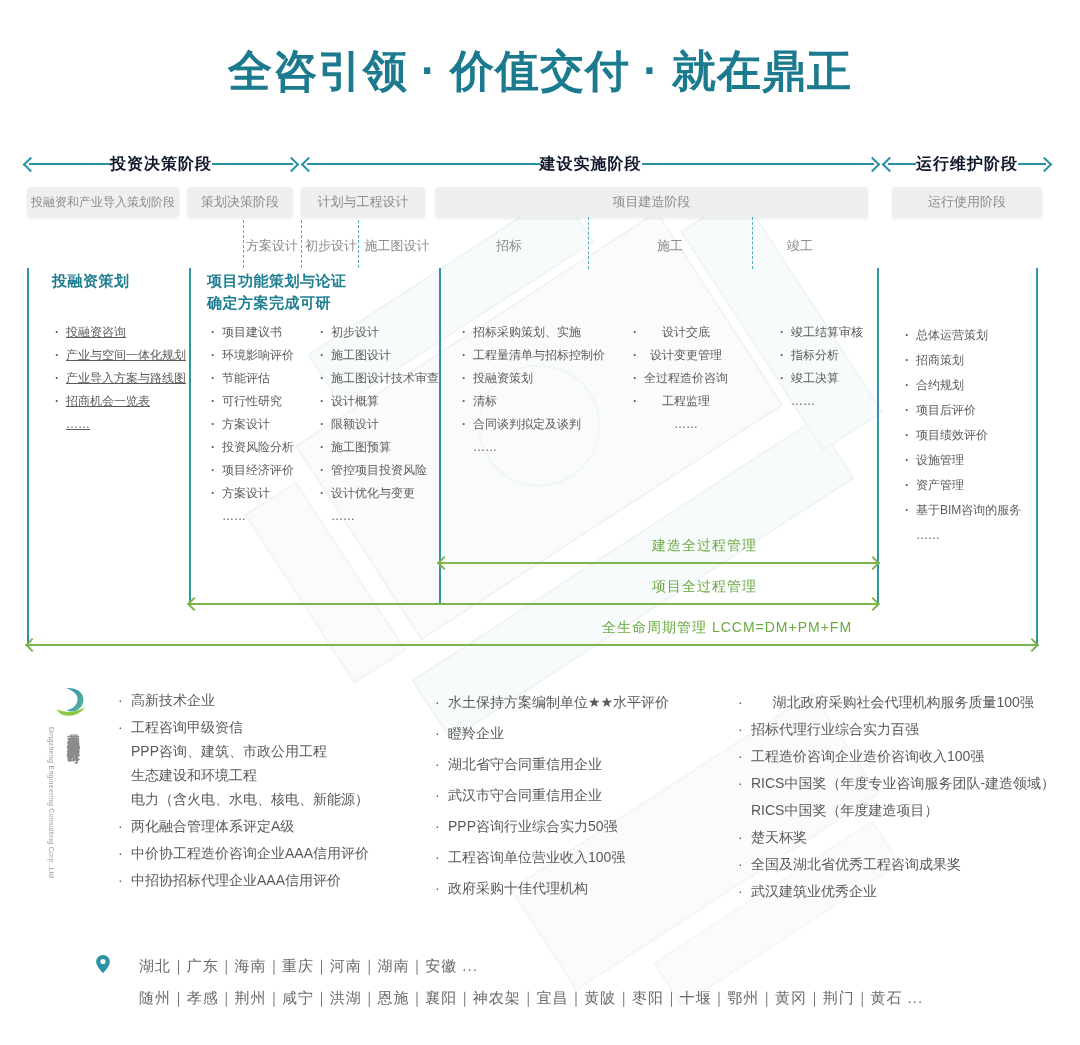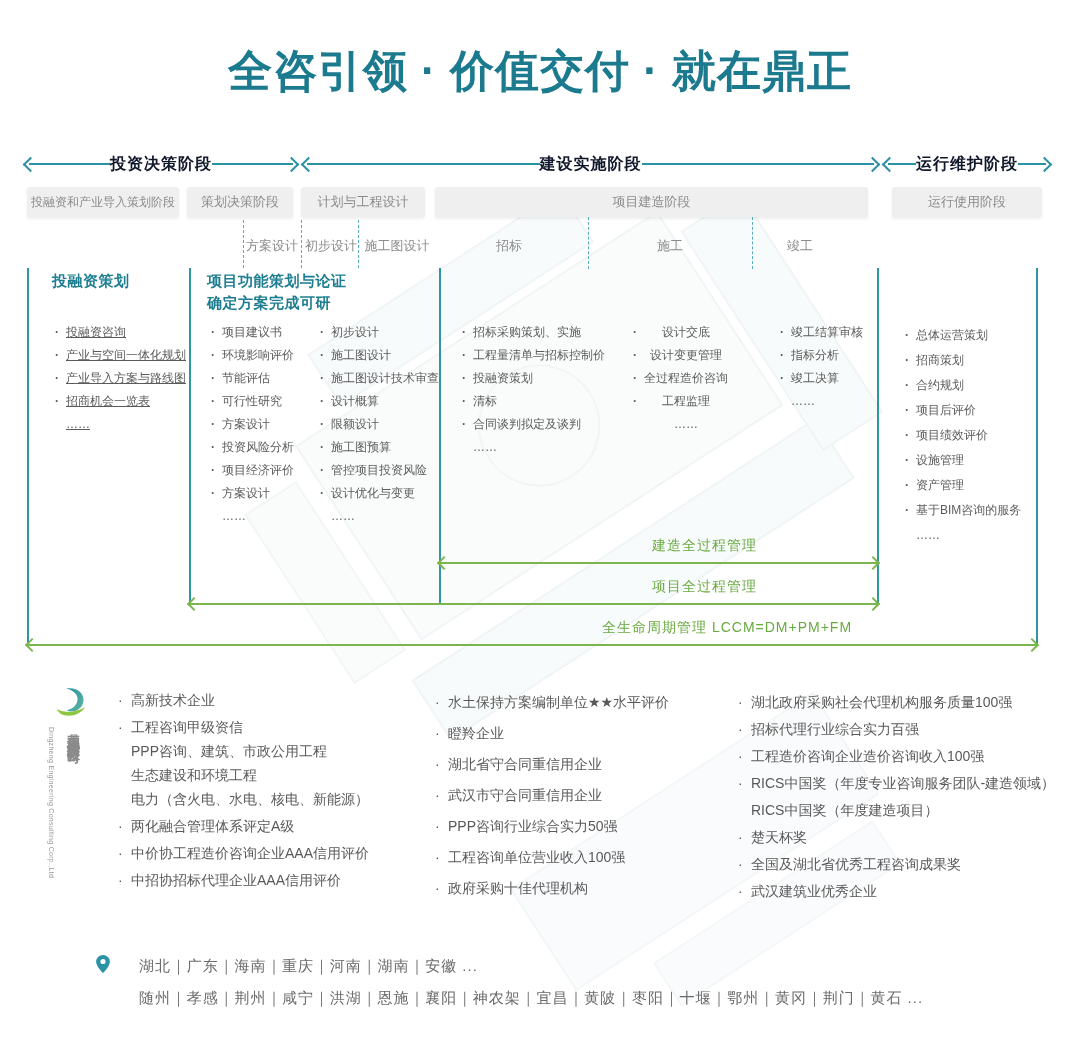--- a/index.html
+++ b/index.html
@@ -51,21 +51,21 @@
            font-size:13px;font-weight:bold;color:#8b8b8b;letter-spacing:1.5px;}
   .en-vert{position:absolute;left:48px;top:727px;writing-mode:vertical-rl;
            font-size:7px;color:#9b9b9b;letter-spacing:.3px;}
 
   ul.honors{position:absolute;list-style:none;margin:0;padding:0;font-size:14px;color:#595959;}
   ul.honors li{position:relative;padding-left:13px;line-height:20px;white-space:nowrap;}
   ul.honors li::before{content:"·";position:absolute;left:0;color:#595959;}
   ul.honors li.cont::before{content:"";}
   ul.honors.h1 li{margin-top:7px;} ul.honors.h1 li.cont{margin-top:4px;} ul.honors.h1 li:first-child{margin-top:0;}
   ul.honors.h2 li{margin-top:11px;} ul.honors.h2 li:first-child{margin-top:0;}
-  ul.honors.h3 li{margin-top:7px;}  ul.honors.h3 li:first-child{margin-top:0;}
+  ul.honors.h3 li{margin-top:7px;}  ul.honors.h3 li:first-child{margin-top:0;text-align:center;}
 
   .locpin{position:absolute;left:96px;top:955px;}
   .locline{position:absolute;left:119px;font-size:15px;color:#6a6a6a;letter-spacing:1px;white-space:nowrap;margin-left:20px;}
 </style>
 </head>
 <body>
 
 <div class="canvas">
 
   <svg class="wm" width="1080" height="1045">

